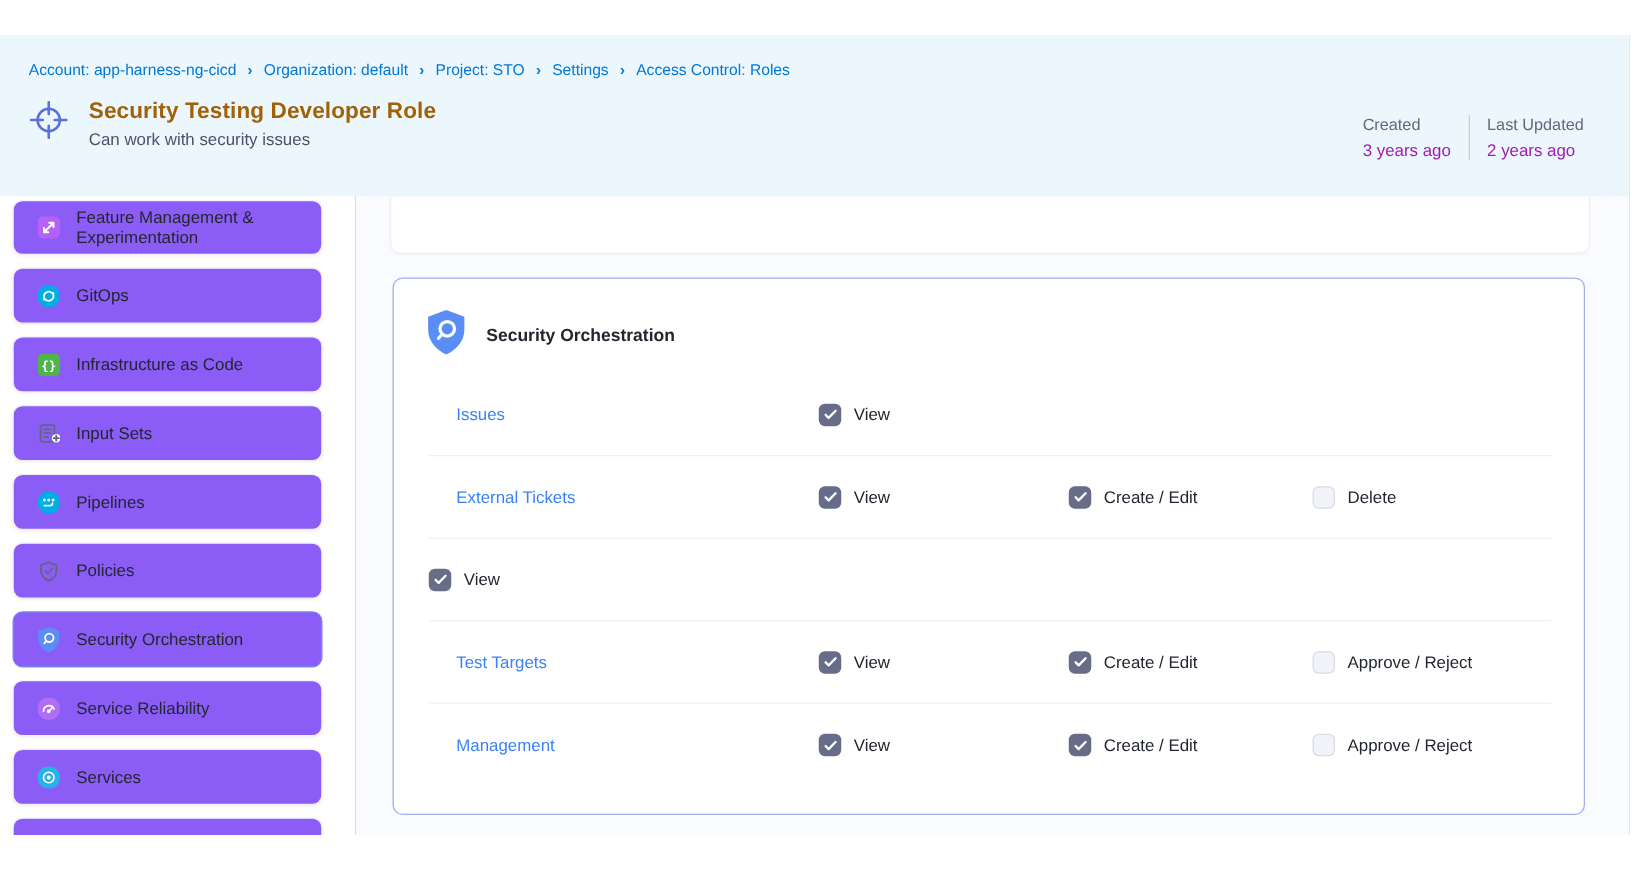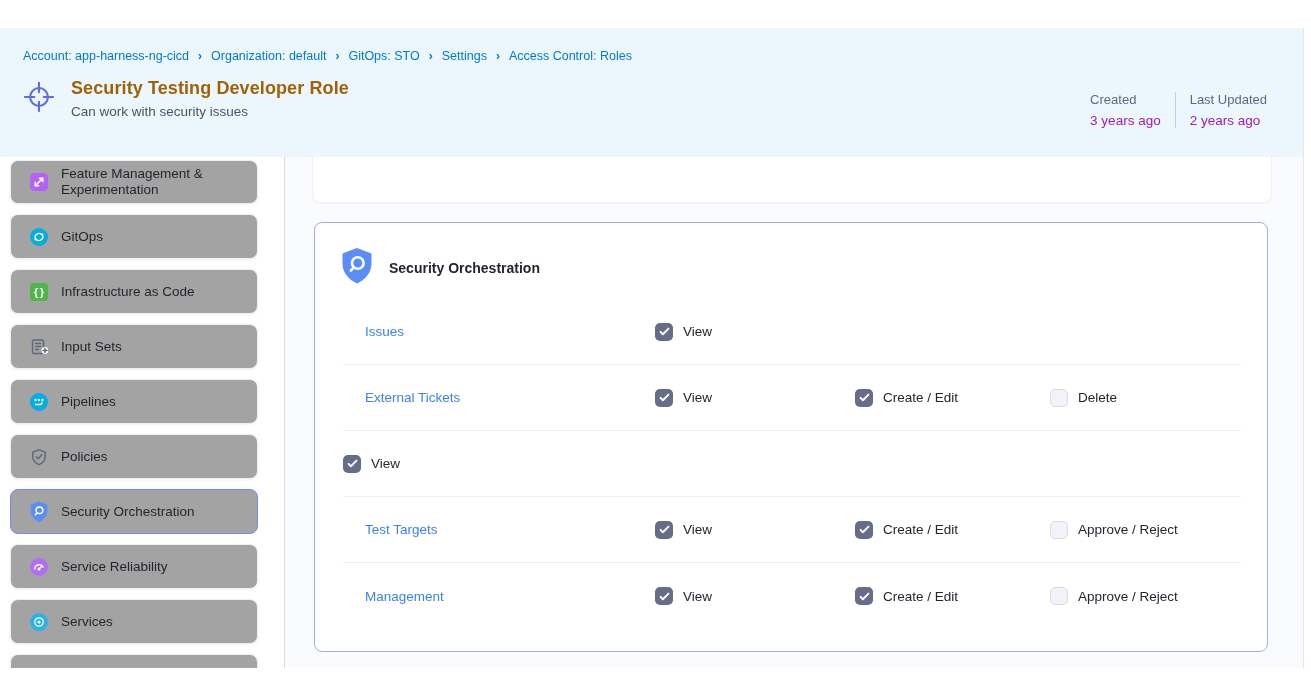--- a/index.html
+++ b/index.html
@@ -19,21 +19,21 @@
   .meta { position:absolute; top:64px; right:36px; display:flex; align-items:stretch; gap:14px;margin-left:24px; }
   .meta-col { text-align:left; }
   .meta-label { font-size:13px; color:#62677e; }
   .meta-value { font-size:13.5px; color:#a21caf; margin-top:6px; }
   .meta-div { width:1px; background:#c9cdde; }
 
   
   .content { display:flex; height:511px; background:#fff; }
   .sidebar { width:285px; flex:0 0 285px; border-right:1px solid #d8dae2;
              padding:3px 0 0 10px; display:flex; flex-direction:column; gap:10px; overflow:hidden; }
-  .side-card { width:248px; height:45px; flex:0 0 auto; background:#a3a3a3;
+  .side-card { width:248px; height:45px; flex:0 0 auto; background:#8b5cf6;
                border:1px solid #eff0f5; border-radius:8px;
                box-shadow:0 1px 3px rgba(96,97,112,.08);
                display:flex; align-items:center; gap:12px; padding-left:18px; cursor:pointer; }
   .side-card.two-line { height:44px; }
   .side-card.selected { border-color:var(--selected-border,#7686f3); box-shadow:none; }
   .side-card.partial { height:16px; border-radius:8px 8px 0 0; border-bottom:none; }
   .s-icon { width:20px; height:21px; display:flex; align-items:center; justify-content:center; flex:0 0 20px; }
   .s-label { font-size:13.5px; line-height:16px; color:#22272f; }
 
   .main { flex:1; background:#fafbff; padding-left:27px; overflow:hidden; }
@@ -60,21 +60,21 @@
 <body>
 
 <div class="window">
 
   <div class="masthead">
     <nav class="breadcrumb" id="breadcrumb">
         <span class="crumb">Account: app-harness-ng-cicd</span>
         <span class="sep">›</span>
         <span class="crumb">Organization: default</span>
         <span class="sep">›</span>
-        <span class="crumb">GitOps: STO</span>
+        <span class="crumb">Project: STO</span>
         <span class="sep">›</span>
         <span class="crumb">Settings</span>
         <span class="sep">›</span>
         <span class="crumb">Access Control: Roles</span>
       </nav>
     <div class="title-row">
       <span>
         <svg width="32" height="32" viewBox="0 0 34 34" fill="none" stroke="#5d6fe0" stroke-width="2.2" stroke-linecap="round">
           <circle cx="17" cy="17" r="9.5"></circle>
           <path d="M17 2v10M17 22v10M2 17h10M22 17h10"></path>

